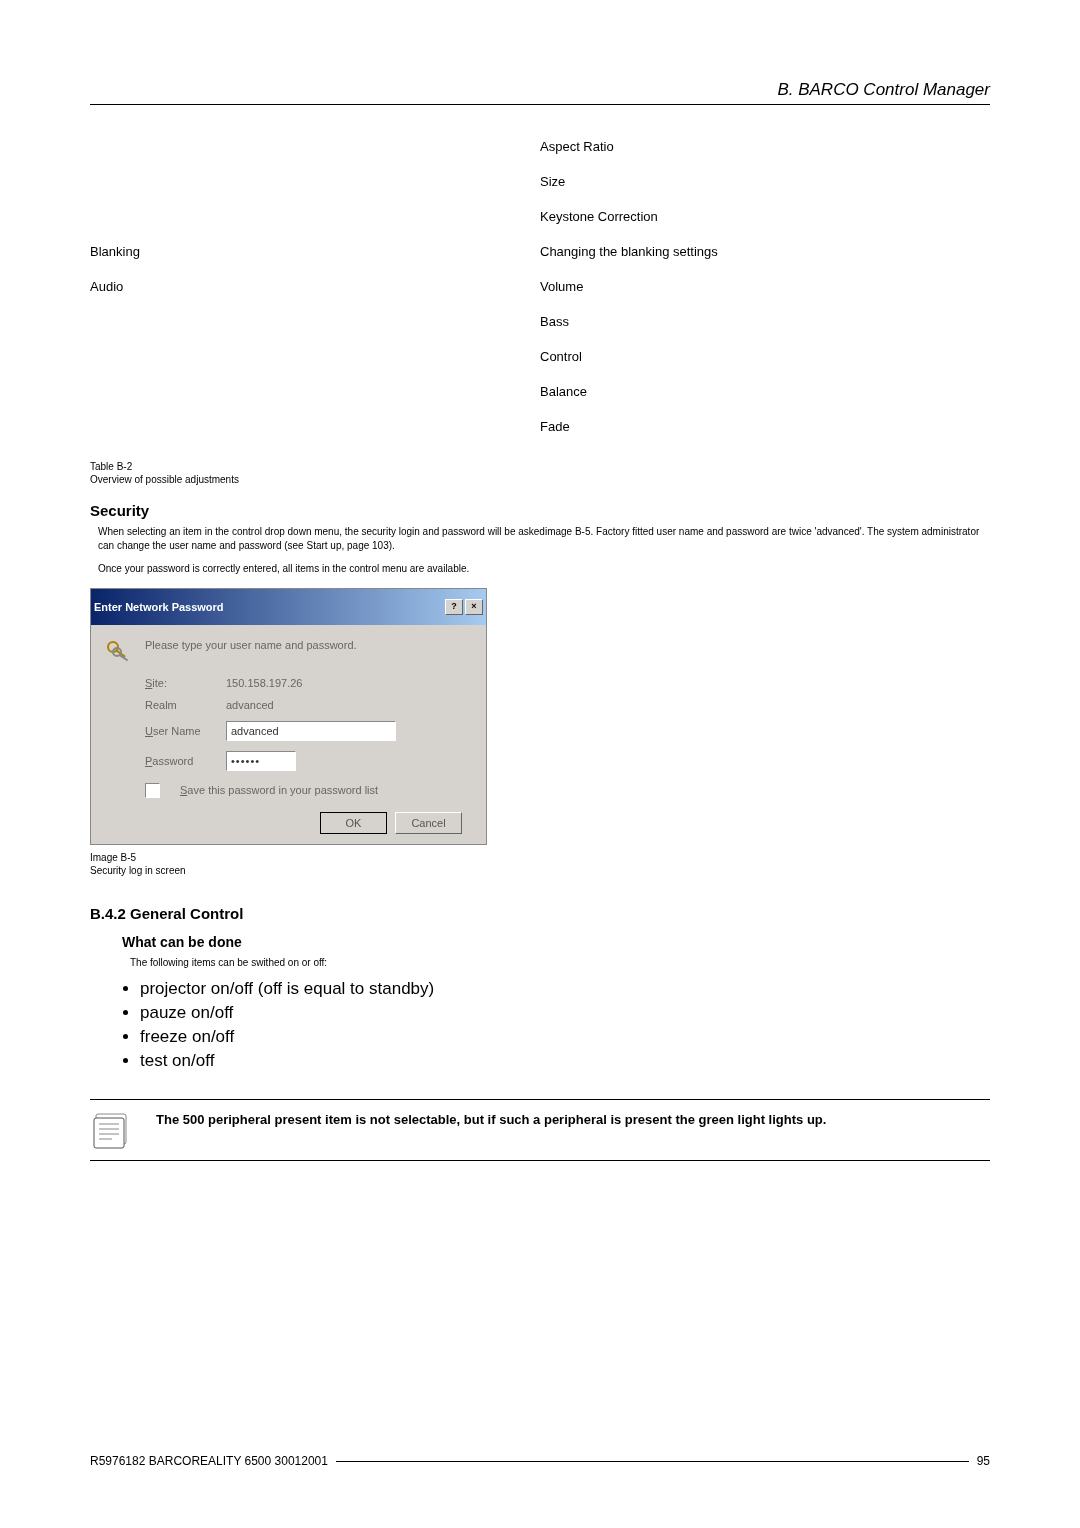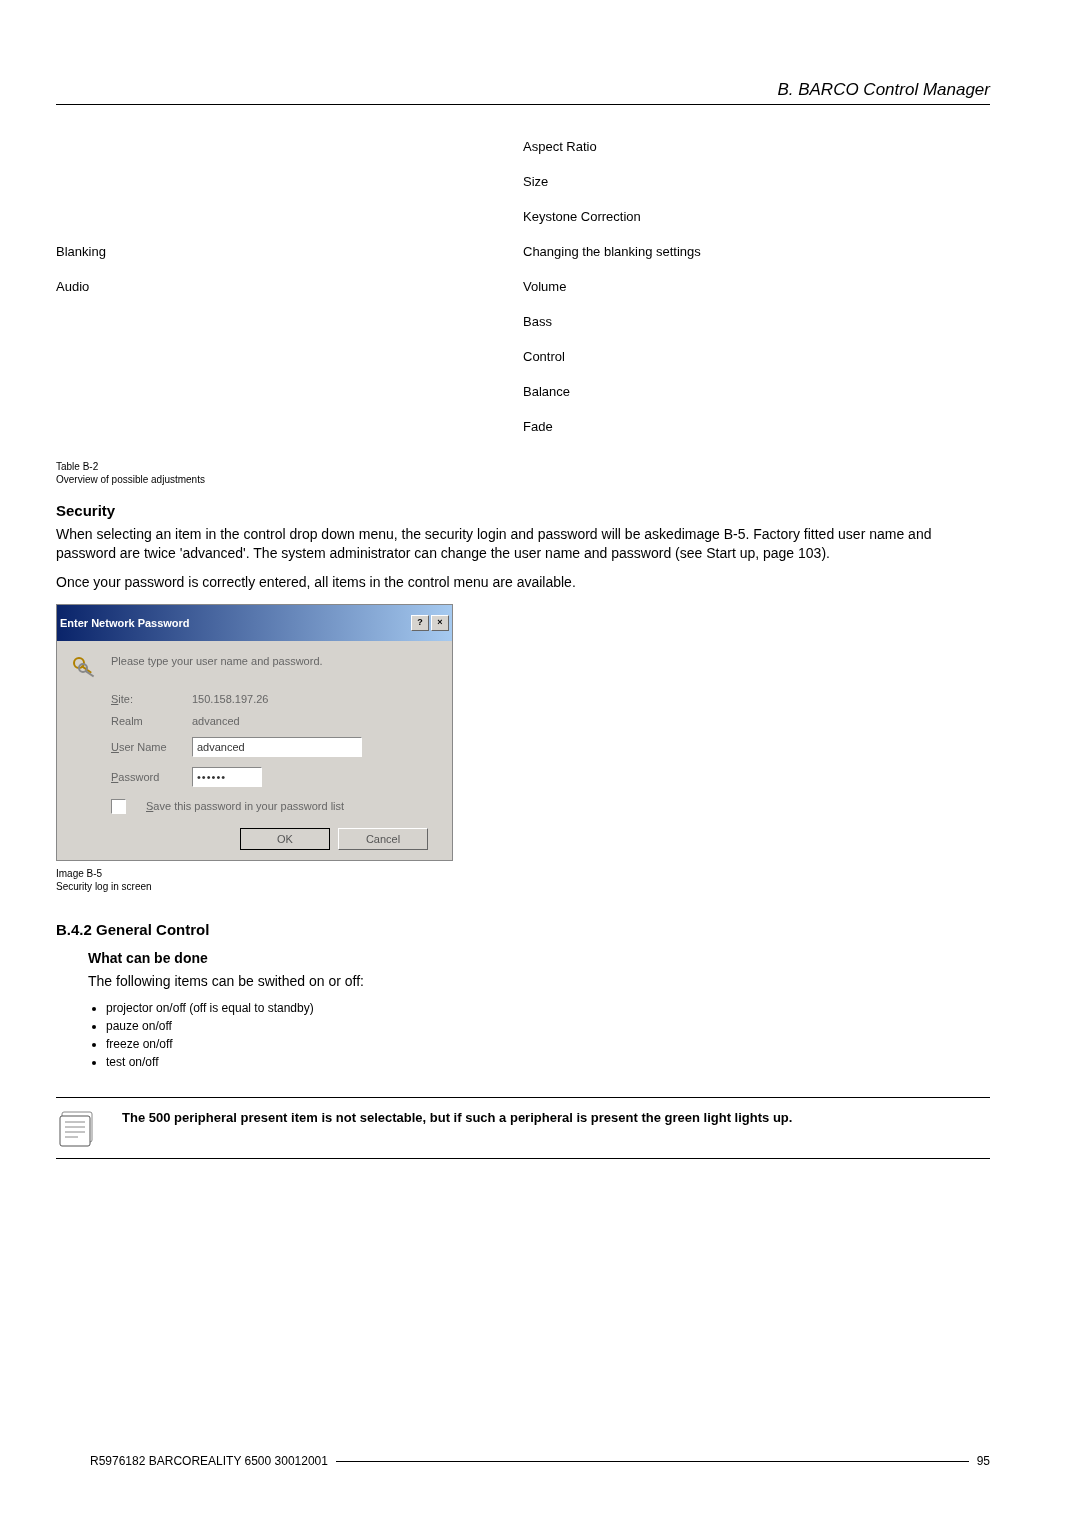--- a/index.html
+++ b/index.html
@@ -5,21 +5,21 @@
   body {
     margin: 0;
     padding: 0;
     background: #fff;
     font-family: Arial, Helvetica, sans-serif;
     font-size: 13px;
     color: #000;
     width: 1080px;
   }
   .page {
-    padding: 80px 90px 40px 56px;
+    padding: 80px 90px 40px 90px;
     box-sizing: border-box;
     position: relative;
     min-height: 1528px;
   }
   .header-title {
     font-style: italic;
     font-size: 17px;
     text-align: right;
     padding-bottom: 4px;
     border-bottom: 1.5px solid #000;
@@ -40,23 +40,23 @@
     font-size: 10px;
     line-height: 1.3;
     margin-top: 16px;
   }
   h3.section-heading {
     font-weight: bold;
     font-size: 15px;
     margin: 16px 0 6px 0;
   }
   .body-text {
-    font-size: 14px;
+    font-size: 10px;
     line-height: 1.35;
-    margin: 4px 0 10px 0;
+    margin: 4px 0 10px 8px;
   }
   .dialog {
     width: 395px;
     border: 1px solid #888;
     background: #d6d3ce;
     font-family: "MS Sans Serif", Tahoma, sans-serif;
     font-size: 11px;
     color: #666;
     margin-top: 12px;
   }
@@ -125,21 +125,21 @@
     width: 13px; height: 13px;
     border-top: 1px solid #888; border-left: 1px solid #888;
     border-right: 1px solid #fff; border-bottom: 1px solid #fff;
     background: #fff;
   }
   .dialog-buttons {
     display: flex; justify-content: flex-end; gap: 8px;
     padding: 0 10px 0 0;
   }
   .win-btn {
-    width: 90px; height: 22px;
+    width: 67px; height: 22px;
     background: #d6d3ce;
     border: 1px solid #fff;
     border-right-color: #666; border-bottom-color: #666;
     font-size: 11px;
     color: #555;
   }
   .win-btn.default { border: 1px solid #000; }
   .img-caption {
     font-size: 10px; line-height: 1.3; margin-top: 6px;
   }
@@ -147,21 +147,21 @@
     font-weight: bold; font-size: 15px; margin: 28px 0 12px 0;
   }
   h4.sub-heading {
     font-weight: bold; font-size: 14px; margin: 6px 0 6px 32px;
   }
   .indented-block { margin-left: 32px; }
   ul.bullets {
     margin: 4px 0 12px 0;
     padding-left: 18px;
   }
-  ul.bullets li { margin: 4px 0; font-size: 12px; }
+  ul.bullets li { margin: 4px 0; font-size: 17px; }
   .note-box {
     border-top: 1.5px solid #000;
     border-bottom: 1.5px solid #000;
     margin: 28px 0 0 0;
     padding: 10px 0;
     display: flex;
     align-items: flex-start;
     gap: 22px;
   }
   .note-icon {

